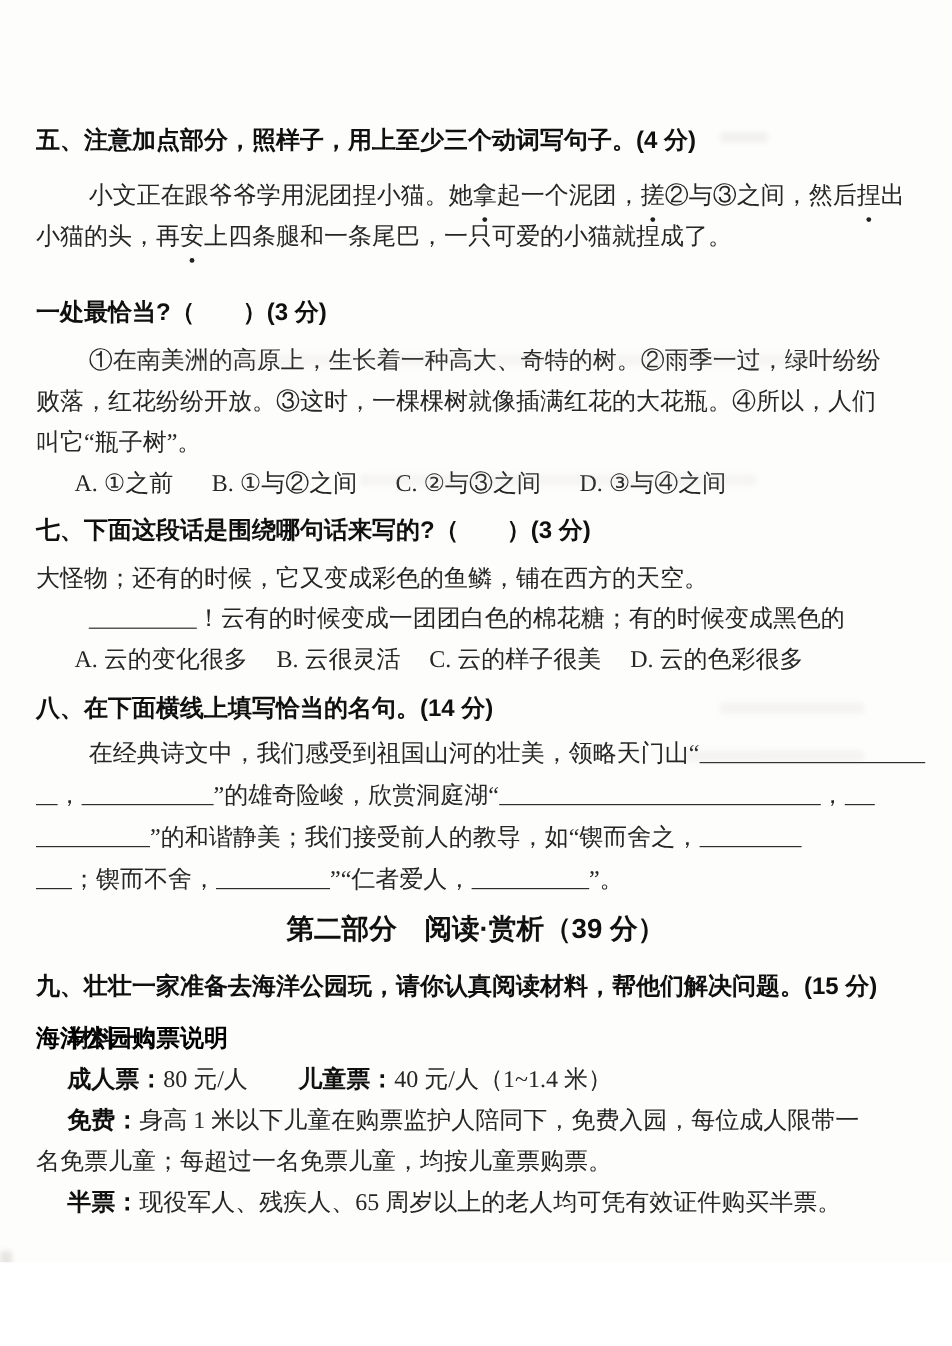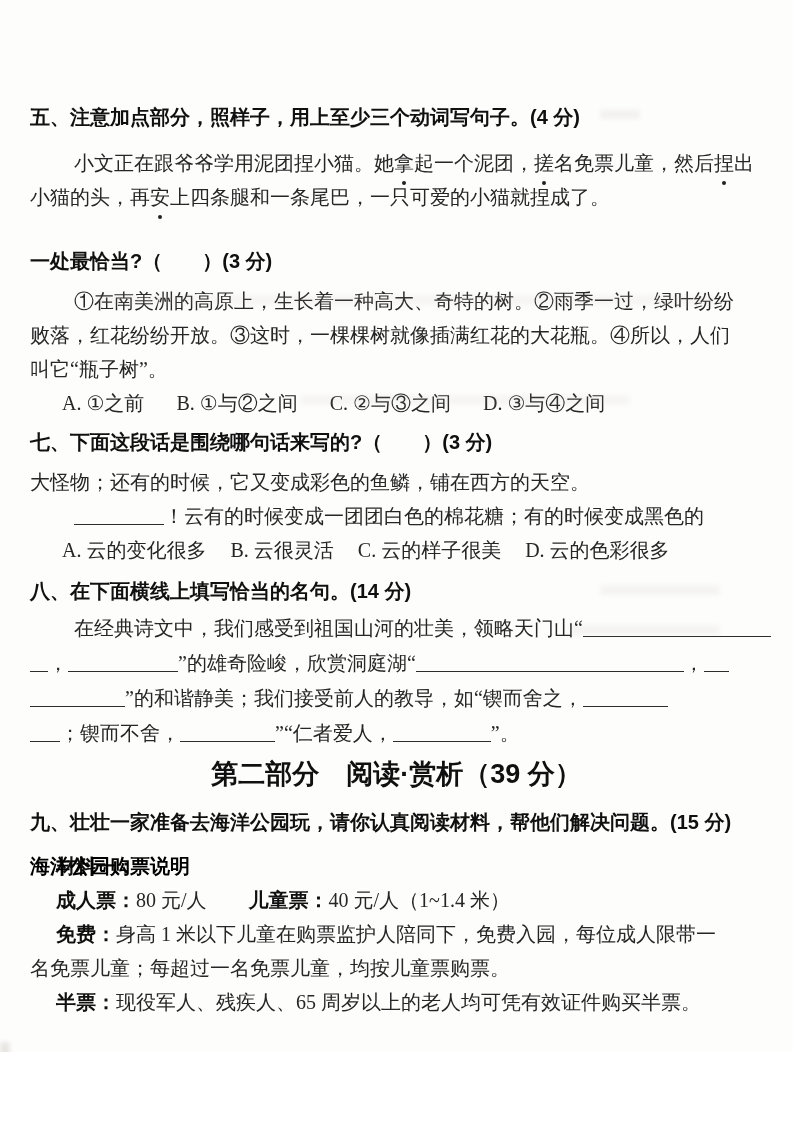--- a/index.html
+++ b/index.html
@@ -45,21 +45,21 @@
   .q7 { margin-top:5px; }
   .q7-para { margin-top:6px; }
   .q8 { margin-top:7px; }
   .q8-lines { margin-top:3px; }
   .q8-lines .line { line-height:35px; }
   .part2-header {
     margin-top:5px;
     text-align:center;
     font-family:"Liberation Sans", sans-serif;
     font-weight:700;
-    font-size:27px;
+    font-size:23px;
     color:#101010;
     line-height:36px;
   }
   .q9 { margin-top:13px; }
   .material { margin-top:10px; }
   .m-line { line-height:34px; white-space:nowrap; }
   .m-ind  { padding-left:26px; }
   .m-label {
     font-family:"Liberation Sans", sans-serif;
     font-weight:700; color:#101010;
@@ -102,21 +102,21 @@
   <div class="artifact a1"></div>
   <div class="artifact a2"></div>
   <div class="artifact a3"></div>
   <div class="artifact a4"></div>
   <div class="artifact a5"></div>
   <div class="artifact a6"></div>
 
   <section>
     <div class="sec-title">五、注意加点部分，照样子，用上至少三个动词写句子。(4 分)</div>
     <div class="q5-para">
-      <div class="line ind"><span>小文正在跟爷爷学用泥团捏小猫。她</span><span class="em-dot">拿</span><span>起一个泥团，</span><span class="em-dot">搓</span><span>名免票儿童，然后</span><span class="em-dot">捏</span><span>出</span></div>
+      <div class="line ind"><span>小文正在跟爷爷学用泥团捏小猫。她</span><span class="em-dot">拿</span><span>起一个泥团，</span><span class="em-dot">搓</span><span>②与③之间，然后</span><span class="em-dot">捏</span><span>出</span></div>
       <div class="line"><span>小猫的头，再</span><span class="em-dot">安</span><span>上四条腿和一条尾巴，一只可爱的小猫就捏成了。</span></div>
     </div>
   </section>
 
   <section class="q6">
     <div class="sec-title">一处最恰当?（　　）(3 分)</div>
     <div class="q6-passage">
       <div class="line ind">①在南美洲的高原上，生长着一种高大、奇特的树。②雨季一过，绿叶纷纷</div>
       <div class="line">败落，红花纷纷开放。③这时，一棵棵树就像插满红花的大花瓶。④所以，人们</div>
       <div class="line">叫它“瓶子树”。</div>

